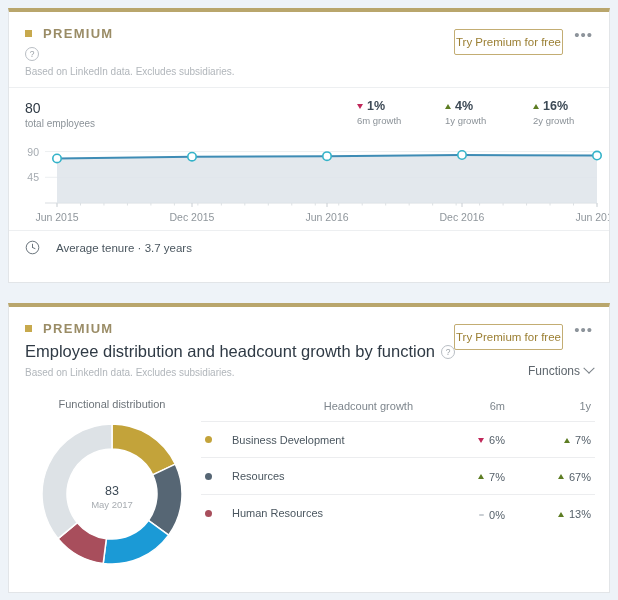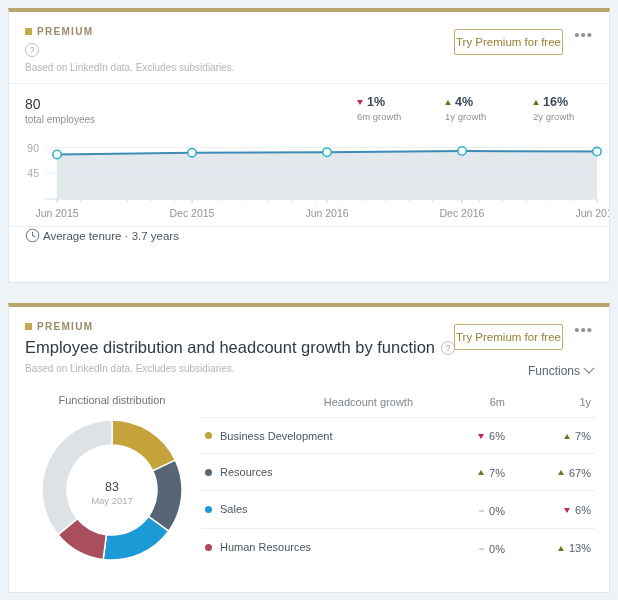--- a/index.html
+++ b/index.html
@@ -30,22 +30,22 @@
   .card-head { position: relative; padding: 14px 16px 10px 16px; }
 
   .premium-badge {
     display: flex; align-items: center; gap: 5px;
     margin-bottom: 6px;
   }
   .premium-square {
     width: 7px; height: 7px; background: #c7a94d; display: block;
   }
   .premium-text {
-    font-size: 10px; letter-spacing: 1.3px; font-weight: bold;
-    color: #9a8c66; text-transform: uppercase;
+    font-size: 13px; letter-spacing: 1.3px; font-weight: bold;
+    color: #9a8c66; text-transform: uppercase; margin-left: 6px;
   }
 
   .card-title {
     font-size: 16.5px; font-weight: normal; color: #2f3a45;
     display: flex; align-items: center; gap: 6px; line-height: 1.2;
     margin: 0 0 5px 0;
   }
   .info-icon {
     display: inline-block; width: 12px; height: 12px;
     border: 1px solid #b9bec4; border-radius: 50%;
@@ -81,21 +81,21 @@
   .growth-lbl { font-size: 9.5px; color: #8b9298; margin-top: 2px; }
   .tri { width: 0; height: 0; display: inline-block; }
   .tri.up   { border-left: 3.5px solid transparent; border-right: 3.5px solid transparent; border-bottom: 5px solid #5d7d23; }
   .tri.down { border-left: 3.5px solid transparent; border-right: 3.5px solid transparent; border-top: 5px solid #c0285a; }
   .tri.flat { width: 5px; height: 2px; background: #c9ced3; border-radius: 1px; }
 
   
   .chart-wrap { padding: 0 10px 0 0; }
   .tenure {
     border-top: 1px solid #edeff1;
-    padding: 1px 16px; display: flex; align-items: center; gap: 3px;
+    padding: 9px 16px; display: flex; align-items: center; gap: 16px;
     font-size: 11.5px; color: #4a565f;
   }
   .clock { flex: none; }
 
   
   .dist-body { display: flex; padding: 4px 14px 0 14px; }
   .donut-col { width: 178px; flex: none; text-align: center; padding-top: 6px; }
   .donut-title { font-size: 11px; color: #6d747a; margin-bottom: 6px; }
   .donut-center-num { font-size: 12.5px; fill: #3d4a56; }
   .donut-center-date { font-size: 9.5px; fill: #a8adb2; }
@@ -105,21 +105,21 @@
   table.hcgrowth th {
     font-weight: normal; font-size: 11px; color: #7e868d;
     text-align: right; padding: 2px 4px 9px 4px;
   }
   table.hcgrowth th.fn { text-align: right; }
   table.hcgrowth td {
     font-size: 11px; color: #4a565f; padding: 11px 4px;
     border-top: 1px solid #ecedef; text-align: right; white-space: nowrap;
   }
   table.hcgrowth td.fn { text-align: left; }
-  .fn-cell { display: flex; align-items: center; gap: 8px; }
+  .fn-cell { display: flex; align-items: center; gap: 20px; }
   .dot { width: 7px; height: 7px; border-radius: 50%; flex: none; }
   .cell-val { display: inline-flex; align-items: center; justify-content: flex-end; gap: 5px; color: #55606a; }
   .col-6m { width: 84px; }
   .col-1y { width: 78px; }
 
   .functions-sel {
     position: absolute; right: 16px; top: 57px;
     font-size: 12px; color: #5e666d; cursor: pointer;
     display: flex; align-items: center; gap: 5px;
   }
@@ -310,36 +310,20 @@
                     <span>7%</span>
                   </span></td>
                 <td class="col-1y"><span class="cell-val">
                     <span class="tri up"></span>
                     <span>67%</span>
                   </span></td>
               </tr>
               <tr>
                 <td class="fn">
                   <span class="fn-cell">
-                    <span class="dot" style="background:#1b9ad6"></span>
-                    <span>Sales</span>
-                  </span>
-                </td>
-                <td class="col-6m"><span class="cell-val">
-                    <span class="tri flat"></span>
-                    <span>0%</span>
-                  </span></td>
-                <td class="col-1y"><span class="cell-val">
-                    <span class="tri down"></span>
-                    <span>6%</span>
-                  </span></td>
-              </tr>
-              <tr>
-                <td class="fn">
-                  <span class="fn-cell">
                     <span class="dot" style="background:#a84e5c"></span>
                     <span>Human Resources</span>
                   </span>
                 </td>
                 <td class="col-6m"><span class="cell-val">
                     <span class="tri flat"></span>
                     <span>0%</span>
                   </span></td>
                 <td class="col-1y"><span class="cell-val">
                     <span class="tri up"></span>

